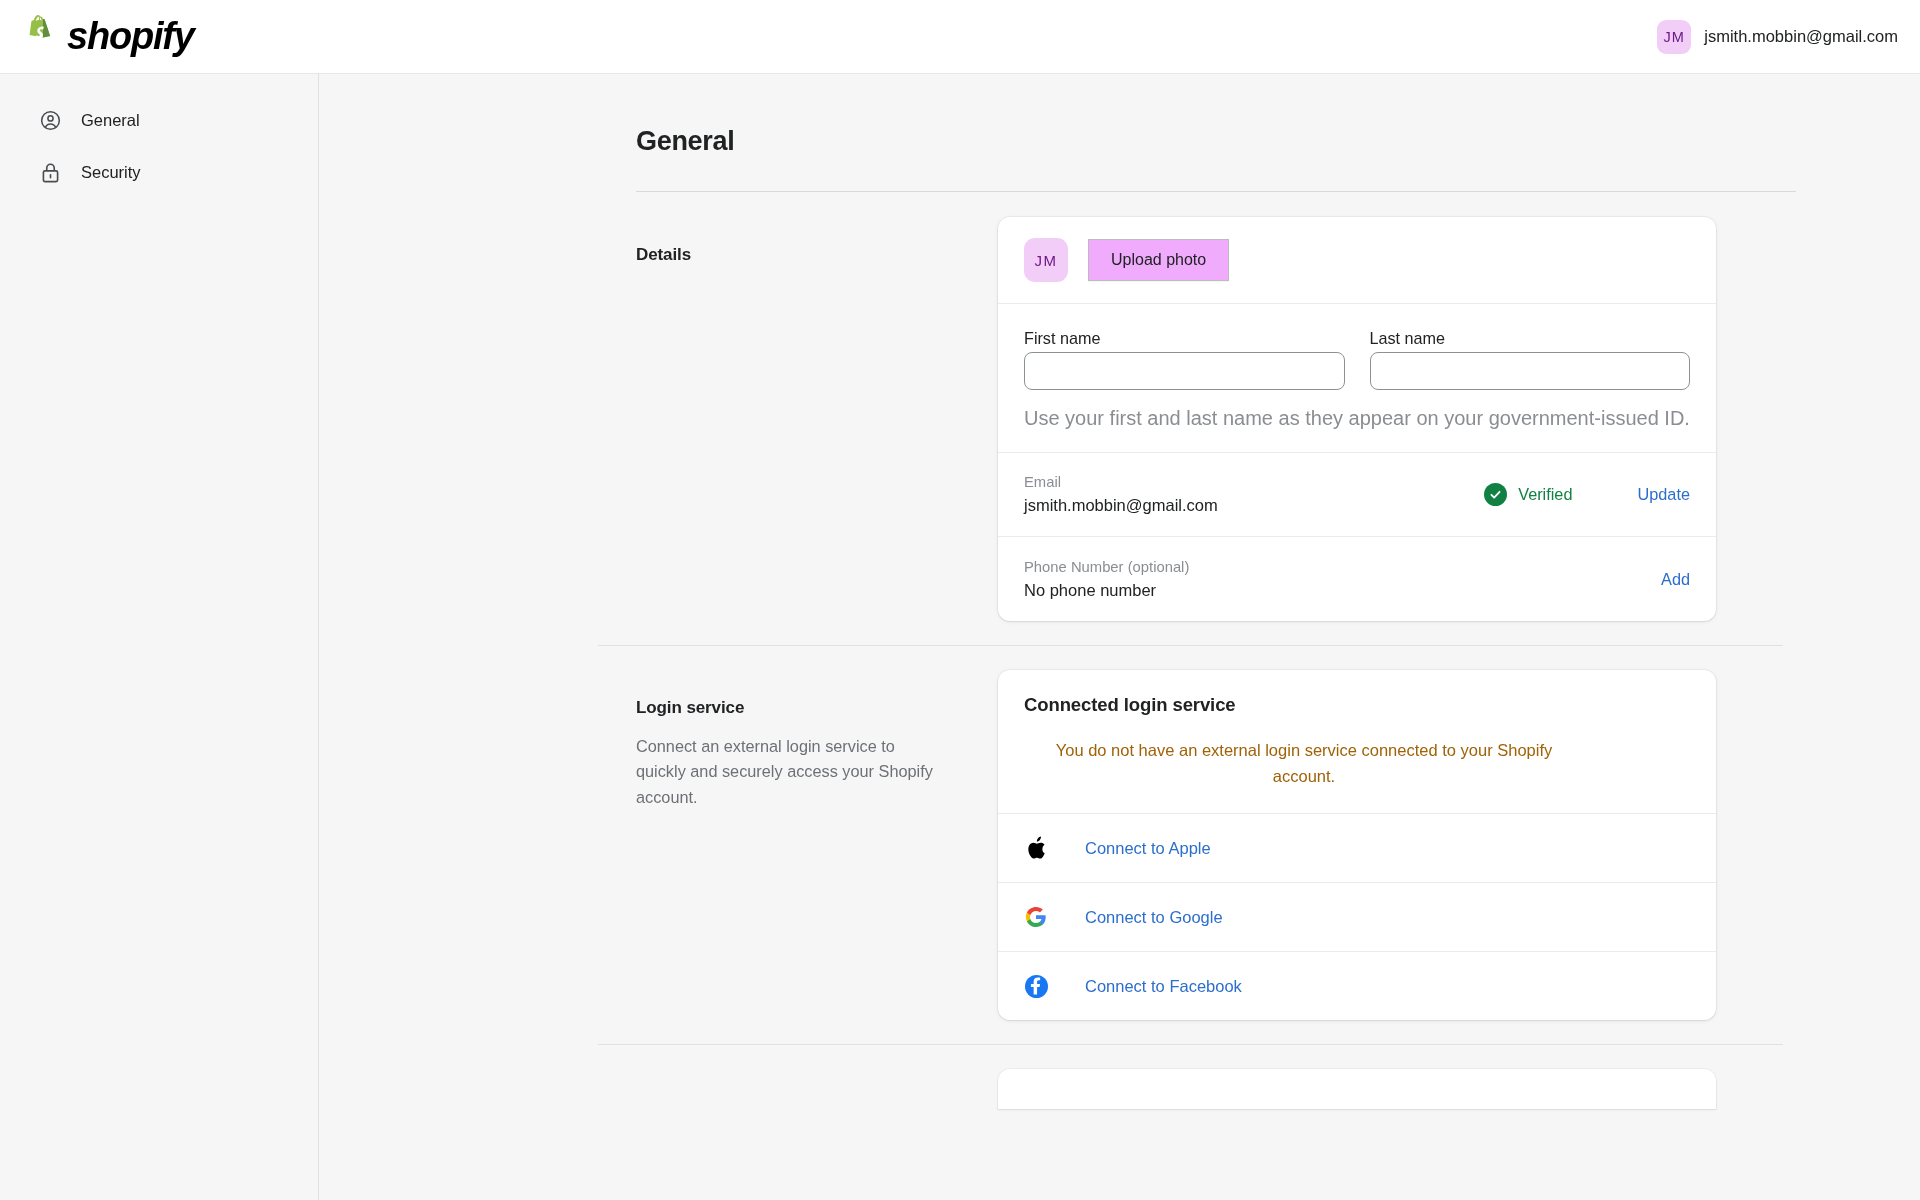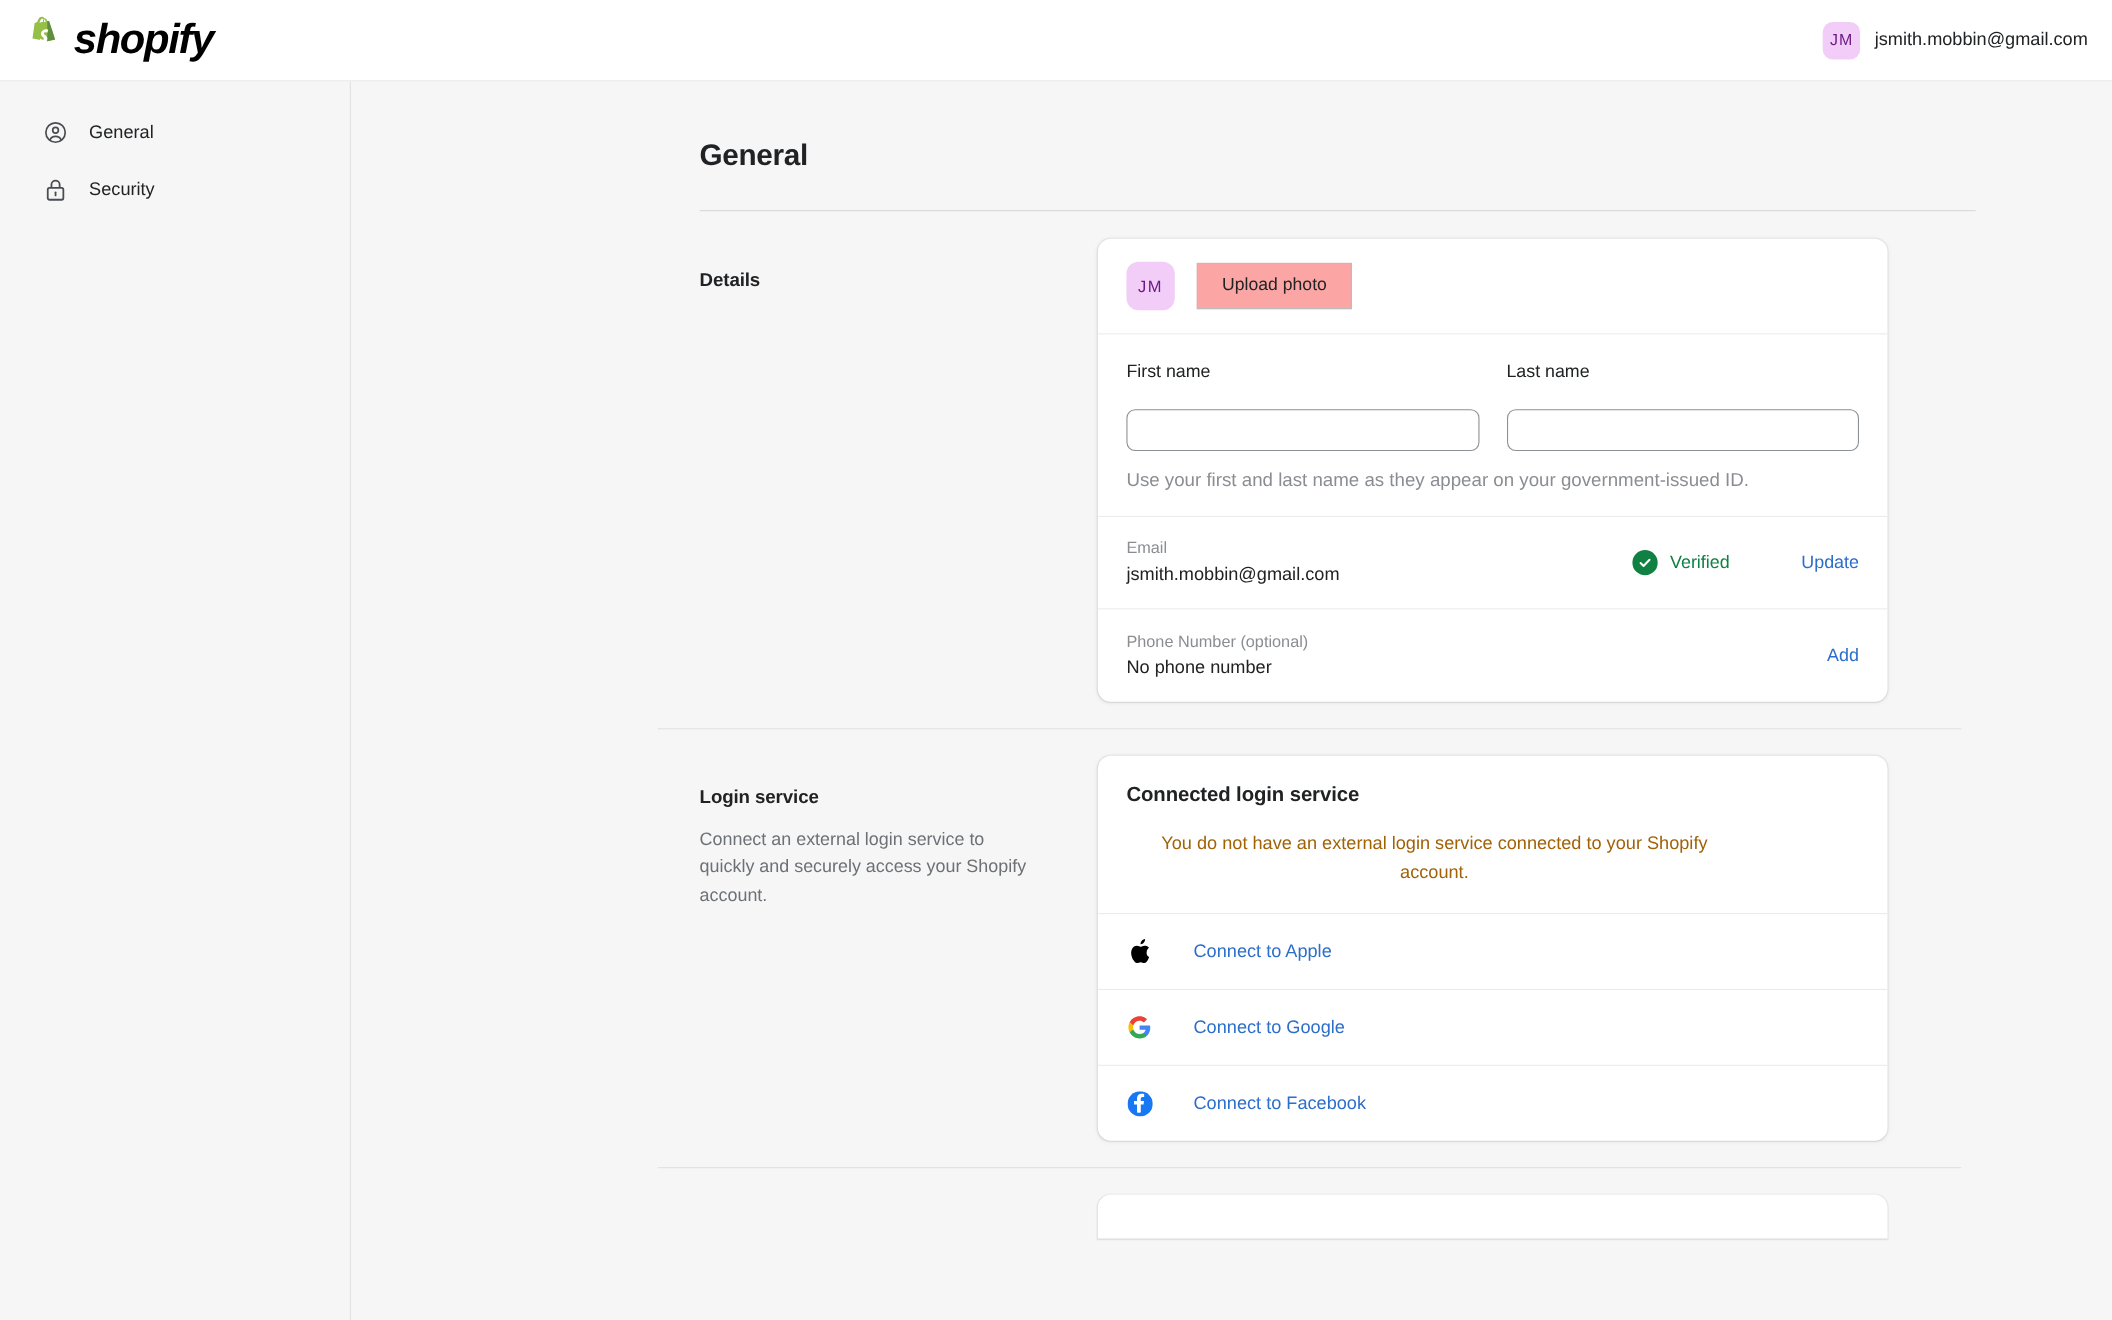--- a/index.html
+++ b/index.html
@@ -171,21 +171,21 @@
     background: #f2cdf8;
     color: #6d1a85;
     font-size: 15px;
     letter-spacing: 1.5px;
     display: flex;
     align-items: center;
     justify-content: center;
     flex: 0 0 44px;
   }
   .btn {
-    background: #fca5a5;
+    background: #f0abfc;
     border: 1px solid #bbbcbe;
     border-radius: 0;
     padding: 11px 22px;
     font-size: 16px;
     font-family: inherit;
     color: #202223;
     cursor: pointer;
     box-shadow: 0 1px 0 rgba(0,0,0,0.04);
   }
 
@@ -193,36 +193,36 @@
   .names-row { padding: 25px 26px 22px 26px; }
   .name-grid {
     display: flex;
     gap: 25px;
   }
   .field { flex: 1; }
   .field-label {
     display: block;
     font-size: 16.2px;
     color: #202223;
-    margin-bottom: 24px;
+    margin-bottom: 4px;
   }
   .text-input {
     width: 100%;
     height: 38px;
     border: 1px solid #8c9196;
     border-radius: 8px;
     background: #ffffff;
     font-size: 16px;
     font-family: inherit;
     padding: 0 11px;
     color: #202223;
     outline: none;
   }
   .helper {
-    font-size: 17px;
+    font-size: 20px;
     color: #8a8d91;
     margin-top: 17px;
   }
 
   
   .value-row {
     display: flex;
     align-items: center;
     padding: 21px 26px;
     min-height: 84px;

